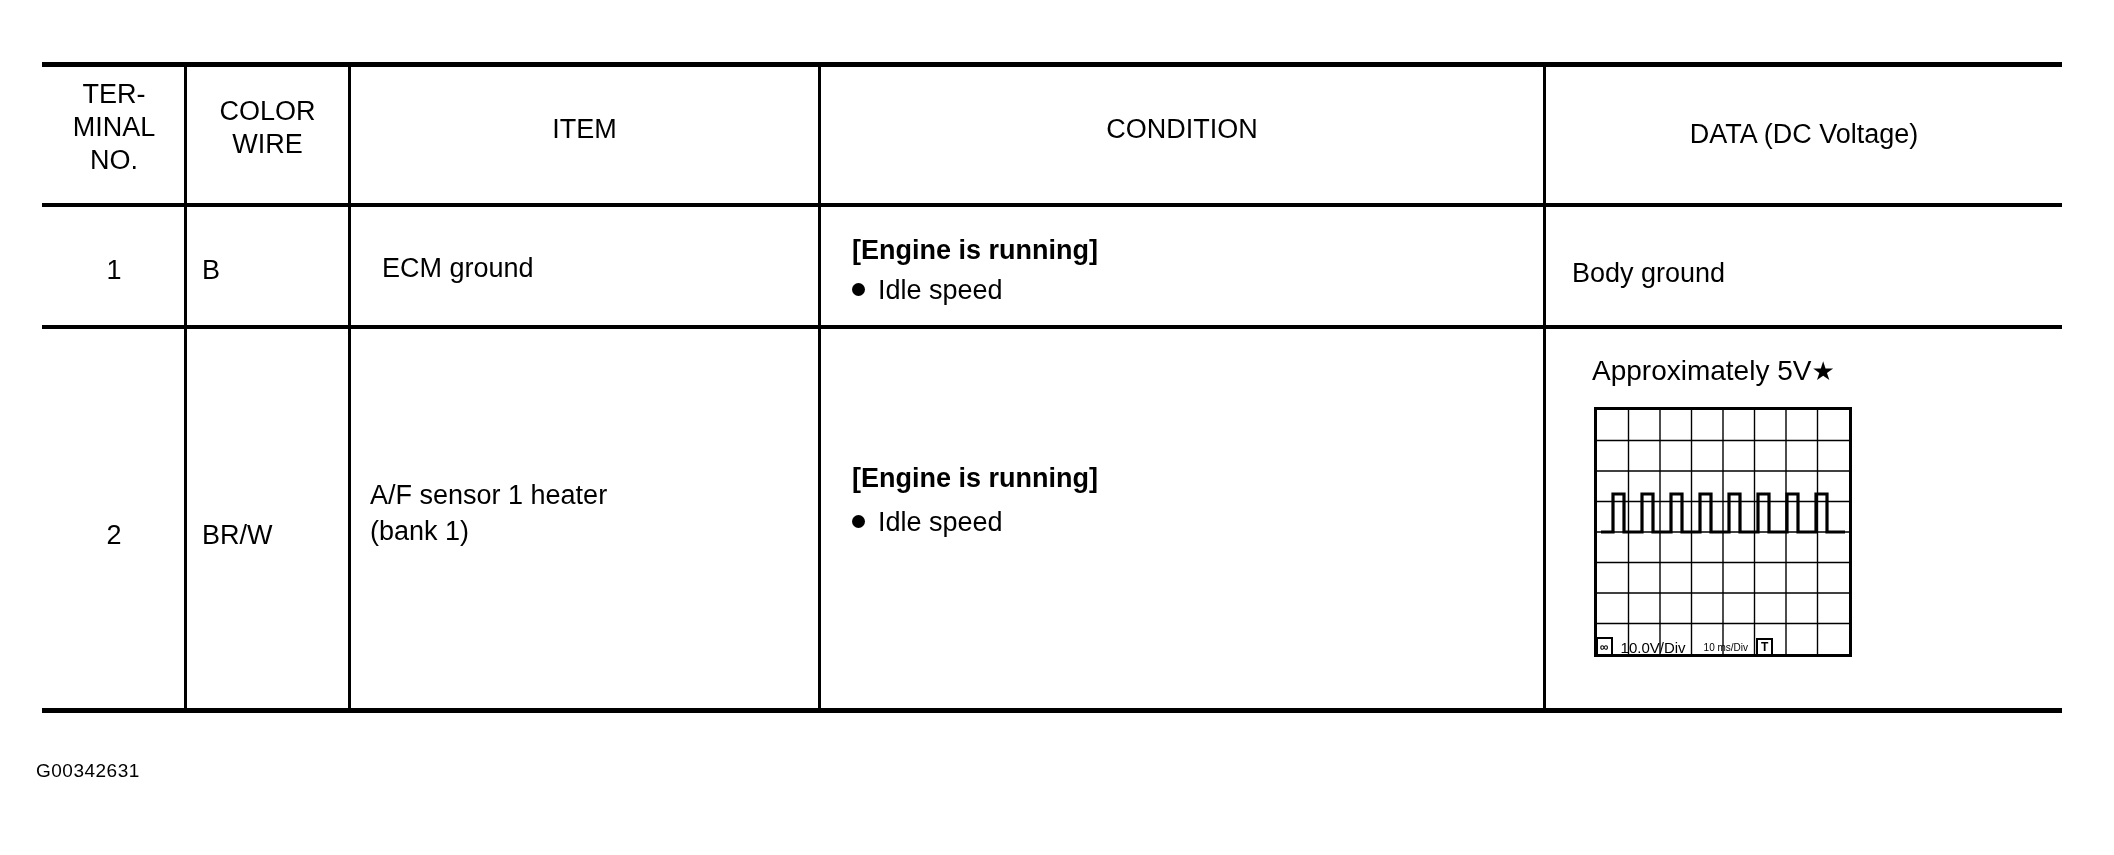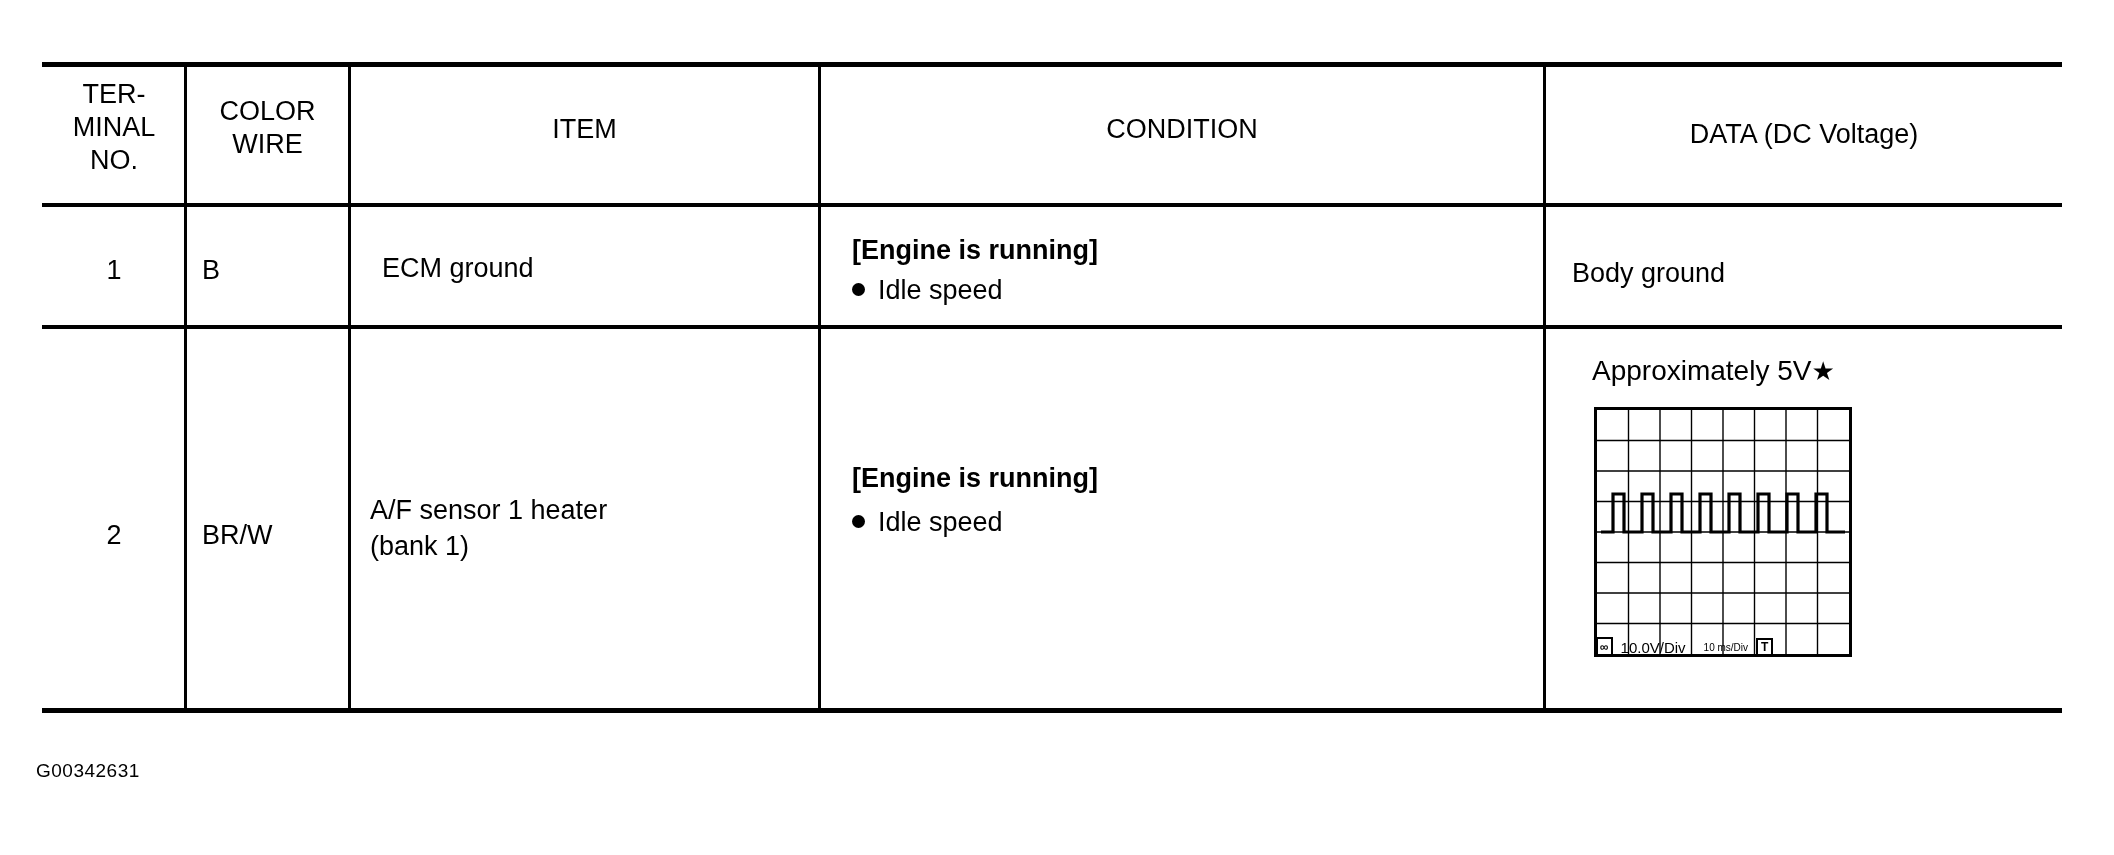--- a/index.html
+++ b/index.html
@@ -233,21 +233,21 @@
   </div>
 
   <div class="cell body-txt center" style="left:44px; top:517px; width:140px;">
     <span>2</span>
   </div>
 
   <div class="cell body-txt" style="left:202px; top:517px; width:140px;">
     <span>BR/W</span>
   </div>
 
-  <div class="cell body-txt" style="left:370px; top:492px; width:440px;">
+  <div class="cell body-txt" style="left:370px; top:477px; width:440px;">
     <div>A/F sensor 1 heater</div>
     <div>(bank 1)</div>
   </div>
 
   <div class="cell" style="left:852px; top:460px; width:680px;">
     <div class="body-txt bold">[Engine is running]</div>
     <div class="body-txt bullet-line" style="margin-top:8px;">
       <span class="bullet"></span>
       <span>Idle speed</span>
     </div>

